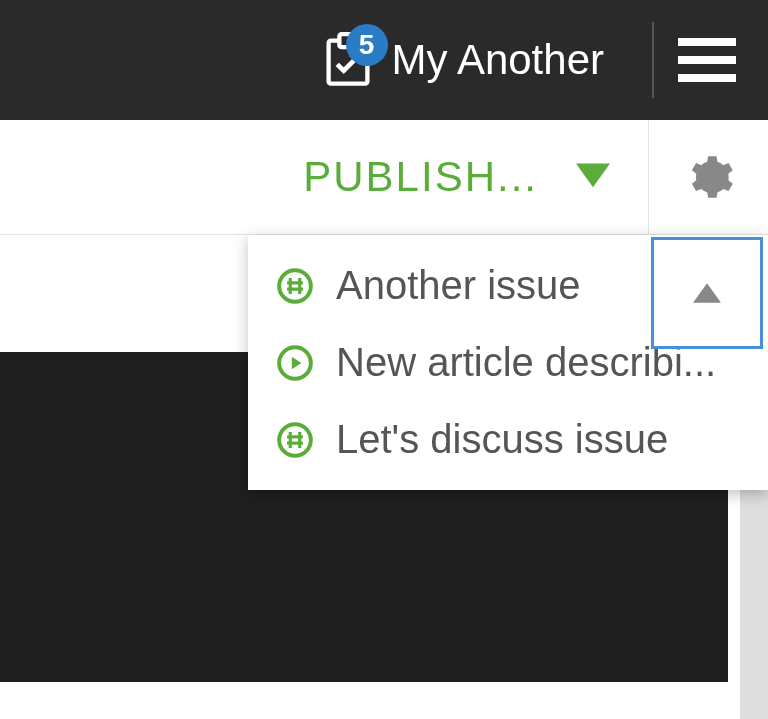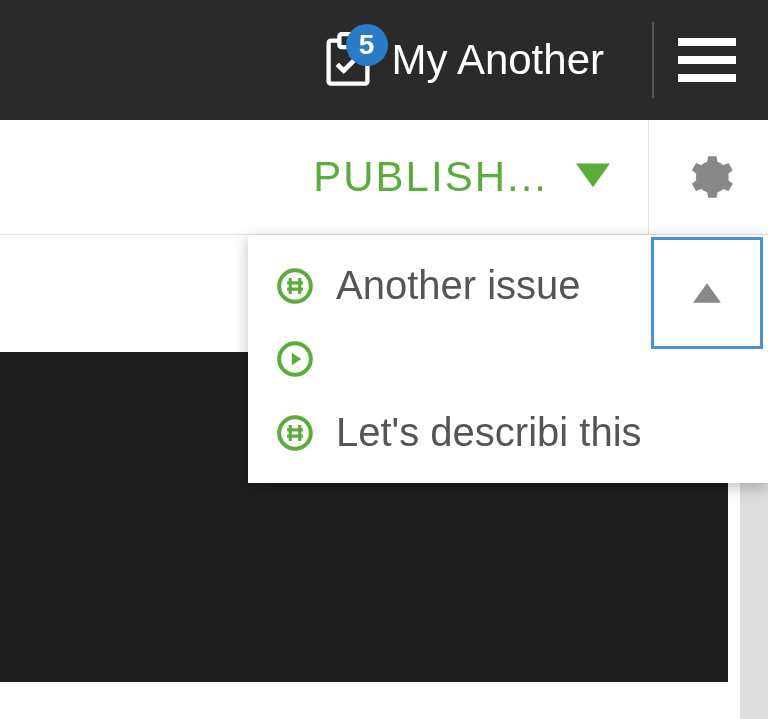--- a/index.html
+++ b/index.html
@@ -76,21 +76,21 @@
       height: 115px;
       background: #fff;
       border-bottom: 1px solid #e5e5e5;
       display: flex;
       align-items: center;
       justify-content: flex-end;
     }
     .publish-btn {
       display: flex;
       align-items: flex-end;
-      gap: 28px;
+      gap: 38px;
       color: #5aad3a;
       font-size: 42px;
       font-weight: 500;
       letter-spacing: 2px;
       cursor: pointer;
       padding-right: 38px;
     }
     .publish-caret svg { width: 34px; height: 28px; }
     .gear-box {
       width: 120px;
@@ -228,29 +228,30 @@
     </span>
     <span class="label">Another issue</span>
   </div>
   <div class="dropdown-item">
     <span class="icon">
       <svg viewBox="0 0 24 24">
           <circle cx="12" cy="12" r="10"></circle>
           <polygon points="10,8 16,12 10,16" fill="#5aad3a" stroke="none"></polygon>
         </svg>
     </span>
+    <span class="label">New article describi...</span>
   </div>
   <div class="dropdown-item">
     <span class="icon">
       <svg viewBox="0 0 24 24">
           <circle cx="12" cy="12" r="10"></circle>
           <path d="M9 7v10M15 7v10M7 10h10M7 14h10" stroke-width="2"></path>
         </svg>
     </span>
-    <span class="label">Let's describi this</span>
+    <span class="label">Let's discuss issue</span>
   </div>
 </div>
 
 <div class="scroll-up-btn">
   <svg viewBox="0 0 20 14">
       <polygon points="10,0 20,14 0,14"></polygon>
     </svg>
 </div>
 
 <div class="scrollbar-track"></div>

